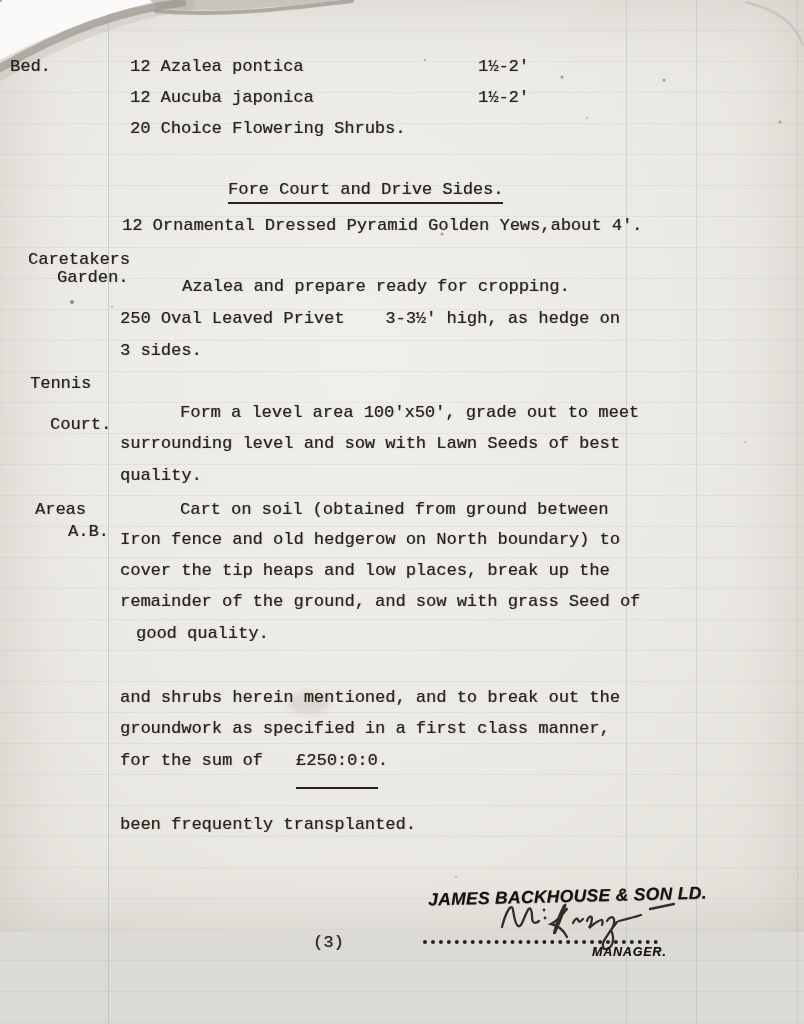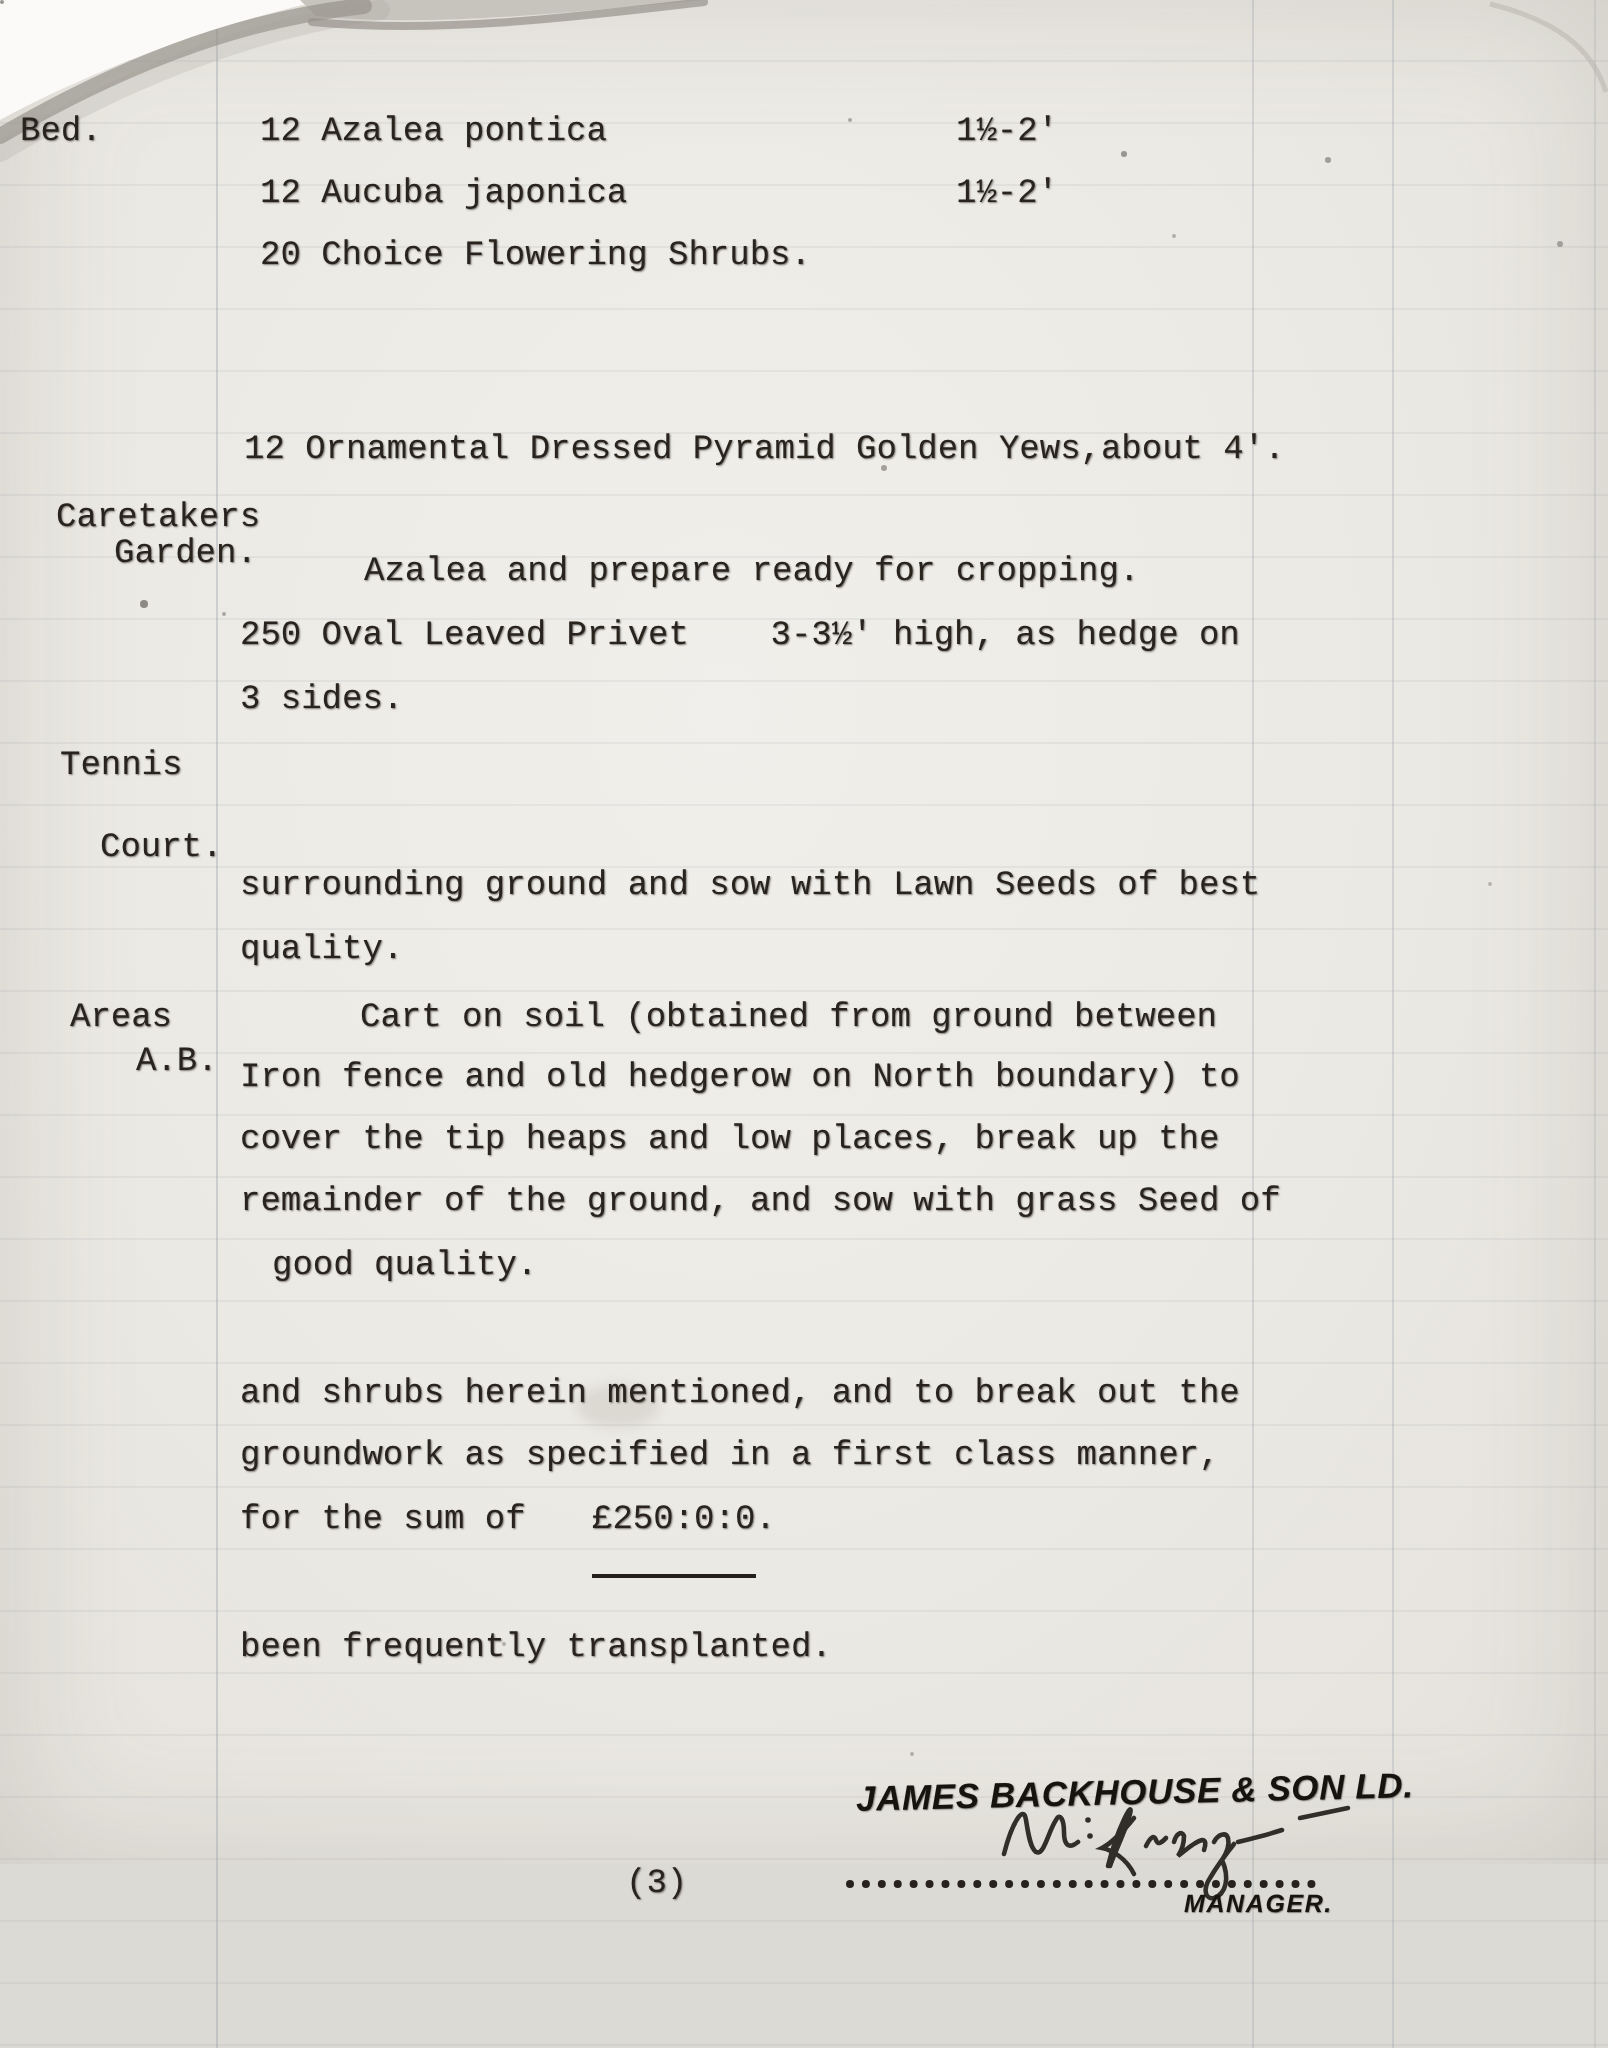--- a/index.html
+++ b/index.html
@@ -82,31 +82,33 @@
   <div class="specks"></div>
   <div class="smudge"></div>
 
   <div class="t" style="left:10px;top:57px;">Bed.</div>
   <div class="t" style="left:130px;top:57px;">12 Azalea pontica</div>
   <div class="t" style="left:478px;top:57px;">1½-2'</div>
   <div class="t" style="left:130px;top:88px;">12 Aucuba japonica</div>
   <div class="t" style="left:478px;top:88px;">1½-2'</div>
   <div class="t" style="left:130px;top:119px;">20 Choice Flowering Shrubs.</div>
 
+  <div class="t heading" style="left:228px;top:180px;">Fore Court and Drive Sides.</div>
   <div class="t" style="left:122px;top:216px;">12 Ornamental Dressed Pyramid Golden Yews,about 4'.</div>
 
   <div class="t" style="left:28px;top:250px;">Caretakers</div>
   <div class="t" style="left:57px;top:268px;">Garden.</div>
   <div class="t" style="left:182px;top:277px;">Azalea and prepare ready for cropping.</div>
   <div class="t" style="left:120px;top:309px;">250 Oval Leaved Privet    3-3½' high, as hedge on</div>
   <div class="t" style="left:120px;top:341px;">3 sides.</div>
 
   <div class="t" style="left:30px;top:374px;">Tennis</div>
   <div class="t" style="left:50px;top:391px;margin-top:24px;">Court.</div>
-  <div class="t" style="left:120px;top:434px;">surrounding ground and sow with Lawn Seeds of best</div>
+  <div class="t" style="left:180px;top:403px;">Form a level area 100'x50', grade out to meet</div>
+  <div class="t" style="left:120px;top:434px;">surrounding level and sow with Lawn Seeds of best</div>
   <div class="t" style="left:120px;top:466px;">quality.</div>
 
   <div class="t" style="left:35px;top:500px;">Areas</div>
   <div class="t" style="left:68px;top:522px;">A.B.</div>
   <div class="t" style="left:180px;top:500px;">Cart on soil (obtained from ground between</div>
   <div class="t" style="left:120px;top:530px;">Iron fence and old hedgerow on North boundary) to</div>
   <div class="t" style="left:120px;top:561px;">cover the tip heaps and low places, break up the</div>
   <div class="t" style="left:120px;top:592px;">remainder of the ground, and sow with grass Seed of</div>
   <div class="t" style="left:120px;top:624px;margin-left:16px;">good quality.</div>
 

